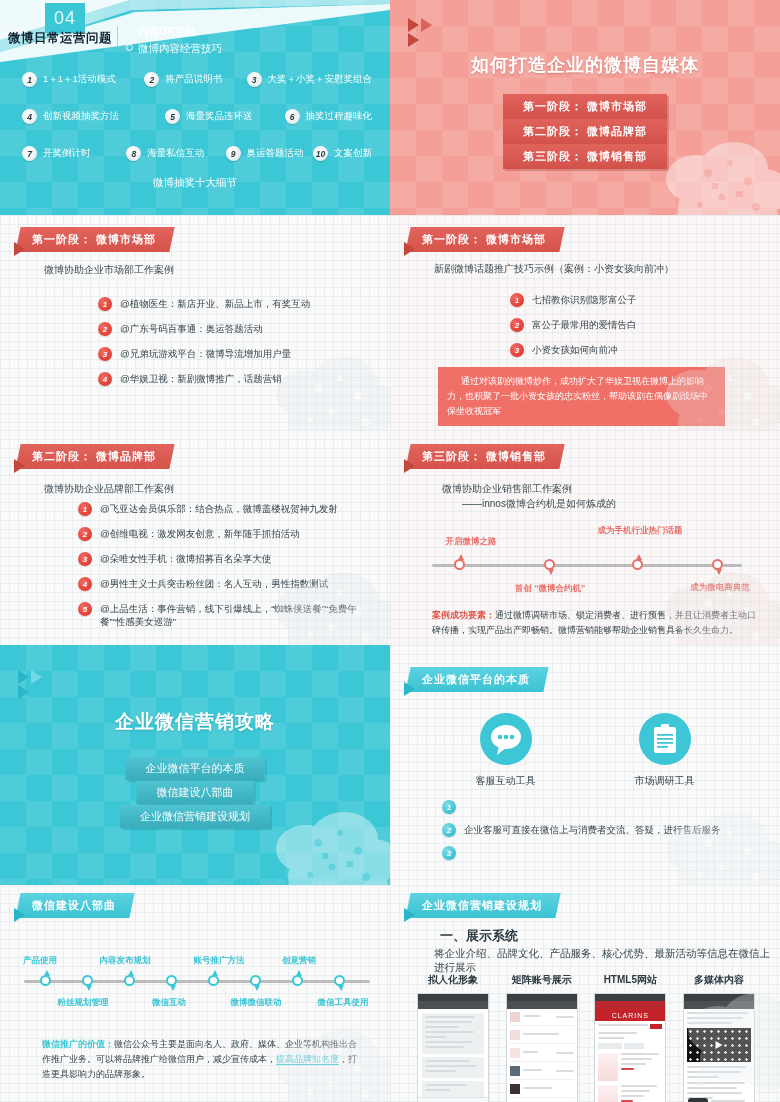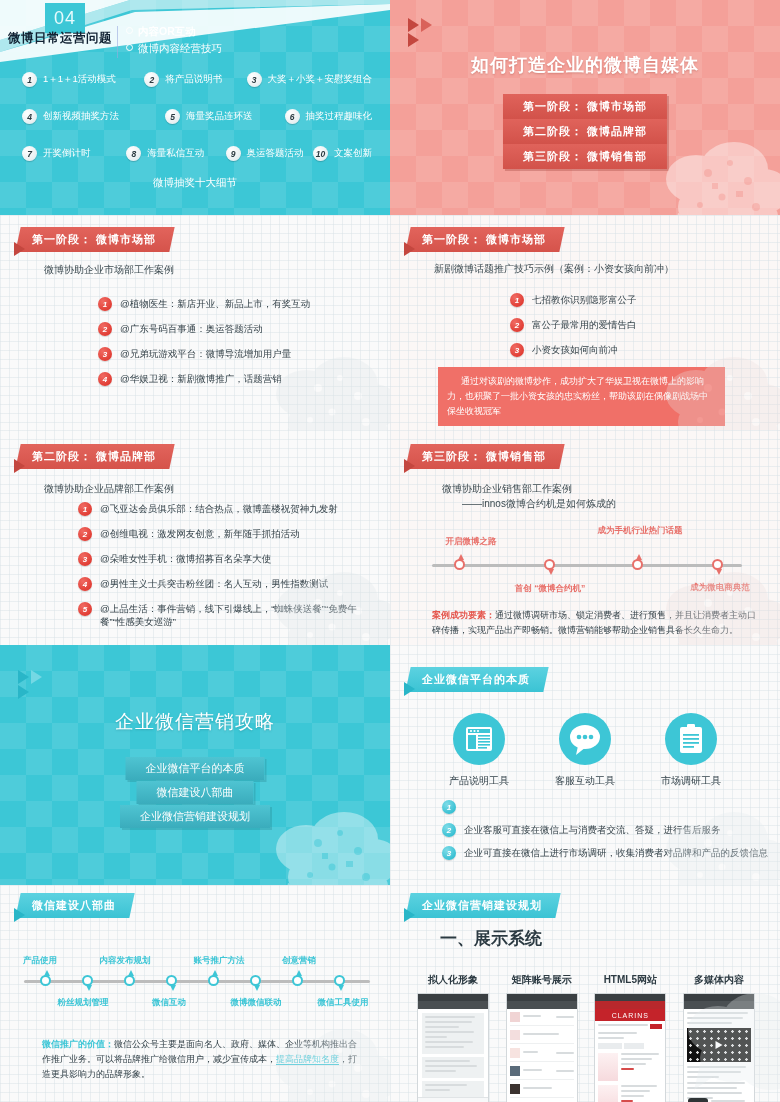--- a/index.html
+++ b/index.html
@@ -126,21 +126,21 @@
   .pin:after { content:""; position:absolute; left:2.4px; width:0;height:0;border-style:solid; }
   .pin.up:after  { top:-7px;  border-width:0 3px 6px 3px; border-color:transparent transparent currentColor transparent; }
   .pin.down:after{ bottom:-7px;border-width:6px 3px 0 3px; border-color:currentColor transparent transparent transparent; }
   .tl-lbl { position:absolute; font-size:8.5px; font-weight:bold; text-align:center; white-space:nowrap; }
 
   .keyline { position:absolute; font-size:9px; line-height:15px; color:#35434a; }
   .keyline b { color:#E4564D; }
   .keyline .kt { color:#2FB6C9; }
 
   
-  .s7-title { position:absolute; left:0; right:0; top:64px; text-align:center; color:#fff; font-size:19px; font-weight:normal; letter-spacing:1px; text-shadow:0 1px 2px rgba(30,110,120,.35); }
+  .s7-title { position:absolute; left:0; right:0; top:64px; text-align:center; color:#fff; font-size:19px; font-weight:bold; letter-spacing:1px; text-shadow:0 1px 2px rgba(30,110,120,.35); }
   .tealbtn {
     position:absolute; left:50%; transform:translateX(-50%);
     background:linear-gradient(#4FC4D2,#3AACBC);
     color:#fff; font-size:11px; padding:4px 20px; white-space:nowrap;
     box-shadow:2px 2px 0 rgba(40,130,140,.3);
   }
 
   
   .icorow { position:absolute; display:flex; justify-content:space-around; width:100%; }
   .ico { text-align:center; }
@@ -496,40 +496,20 @@
     </div>
     <div class="arrows" style="left:14px; top:37px;">
         <i class="tri-tealD"></i>
       </div>
 
     <div class="icorow" style="top:68px; padding:0 36px;">
       <div class="ico">
         <div class="disc">
           <svg viewBox="0 0 52 52" width="52" height="52">
               <g fill="#fff">
-            <rect x="13" y="14" width="26" height="24" rx="2"></rect>
-                <rect x="15" y="16" width="22" height="4" fill="#3DC6D6"></rect>
-            <circle cx="18" cy="18" r="1.1" fill="#fff"></circle>
-                <circle cx="21.5" cy="18" r="1.1" fill="#fff"></circle>
-                <circle cx="25" cy="18" r="1.1" fill="#fff"></circle>
-            <rect x="15" y="22" width="8" height="14" fill="#3DC6D6"></rect>
-            <rect x="25" y="22" width="12" height="1.6" fill="#3DC6D6"></rect>
-                <rect x="25" y="25" width="12" height="1.6" fill="#3DC6D6"></rect>
-            <rect x="25" y="28" width="12" height="1.6" fill="#3DC6D6"></rect>
-                <rect x="25" y="31" width="12" height="1.6" fill="#3DC6D6"></rect>
-            <rect x="25" y="34" width="9" height="1.6" fill="#3DC6D6"></rect>
-          </g>
-            </svg>
-        </div>
-        <div class="cap">产品说明工具</div>
-      </div>
-      <div class="ico">
-        <div class="disc">
-          <svg viewBox="0 0 52 52" width="52" height="52">
-              <g fill="#fff">
             <ellipse cx="26" cy="24" rx="15" ry="12"></ellipse>
                 <polygon points="19,33 17,42 27,34"></polygon>
             <circle cx="20" cy="24" r="2.3" fill="#3DC6D6"></circle>
                 <circle cx="26" cy="24" r="2.3" fill="#3DC6D6"></circle>
                 <circle cx="32" cy="24" r="2.3" fill="#3DC6D6"></circle>
           </g>
             </svg>
         </div>
         <div class="cap">客服互动工具</div>
       </div>
@@ -553,21 +533,20 @@
     <div class="ilist" style="left:52px; top:155px; width:330px;">
       <div class="row" style="margin-bottom:9px">
           <span class="listnum ln-teal">1</span>
         </div>
       <div class="row" style="margin-bottom:9px">
           <span class="listnum ln-teal">2</span>
           <span>企业客服可直接在微信上与消费者交流、答疑，进行售后服务</span>
         </div>
       <div class="row">
           <span class="listnum ln-teal">3</span>
-          <span>企业可直接在微信上进行市场调研，收集消费者对品牌和产品的反馈信息</span>
         </div>
     </div>
     <svg class="cloud dark" viewBox="0 0 150 120">
       <g fill="#e4ebee">
           <ellipse cx="58" cy="58" rx="30" ry="24"></ellipse>
           <ellipse cx="96" cy="48" rx="34" ry="27"></ellipse>
         <ellipse cx="126" cy="70" rx="26" ry="22"></ellipse>
           <ellipse cx="72" cy="86" rx="32" ry="24"></ellipse>
         <ellipse cx="110" cy="96" rx="30" ry="22"></ellipse>
           <polygon points="40,92 34,118 60,100"></polygon>
@@ -640,21 +619,22 @@
   <div class="slide r5 content">
     <div class="badge-wrap" style="left:14px; top:8px;">
       <i class="tri-tealD"></i>
       <i class="tri-tealL"></i>
       <div class="badge badge-teal"><span>企业微信营销建设规划</span></div>
     </div>
     <div class="arrows" style="left:14px; top:23px;">
         <i class="tri-tealD"></i>
       </div>
 
-    <div class="s10-h" style="left:50px; top:42px; font-size:17px;">一、展示系统</div>
+    <div class="s10-h" style="left:50px; top:42px; font-size:13px;">一、展示系统</div>
+    <div class="s10-h" style="left:44px; top:62px; font-size:10.5px; font-weight:normal; color:#35434a;">将企业介绍、品牌文化、产品服务、核心优势、最新活动等信息在微信上进行展示</div>
 
     <div class="phones" style="left:24px; top:88px; width:344px;">
 
       <div class="phone-col">
         <div class="phone-cap">拟人化形象</div>
         <div class="phone">
           <div class="bar"></div>
           <div class="nav"></div>
           <div class="lineset">
             <div style="background:#eef1f2;padding:3px;margin-bottom:3px;">

